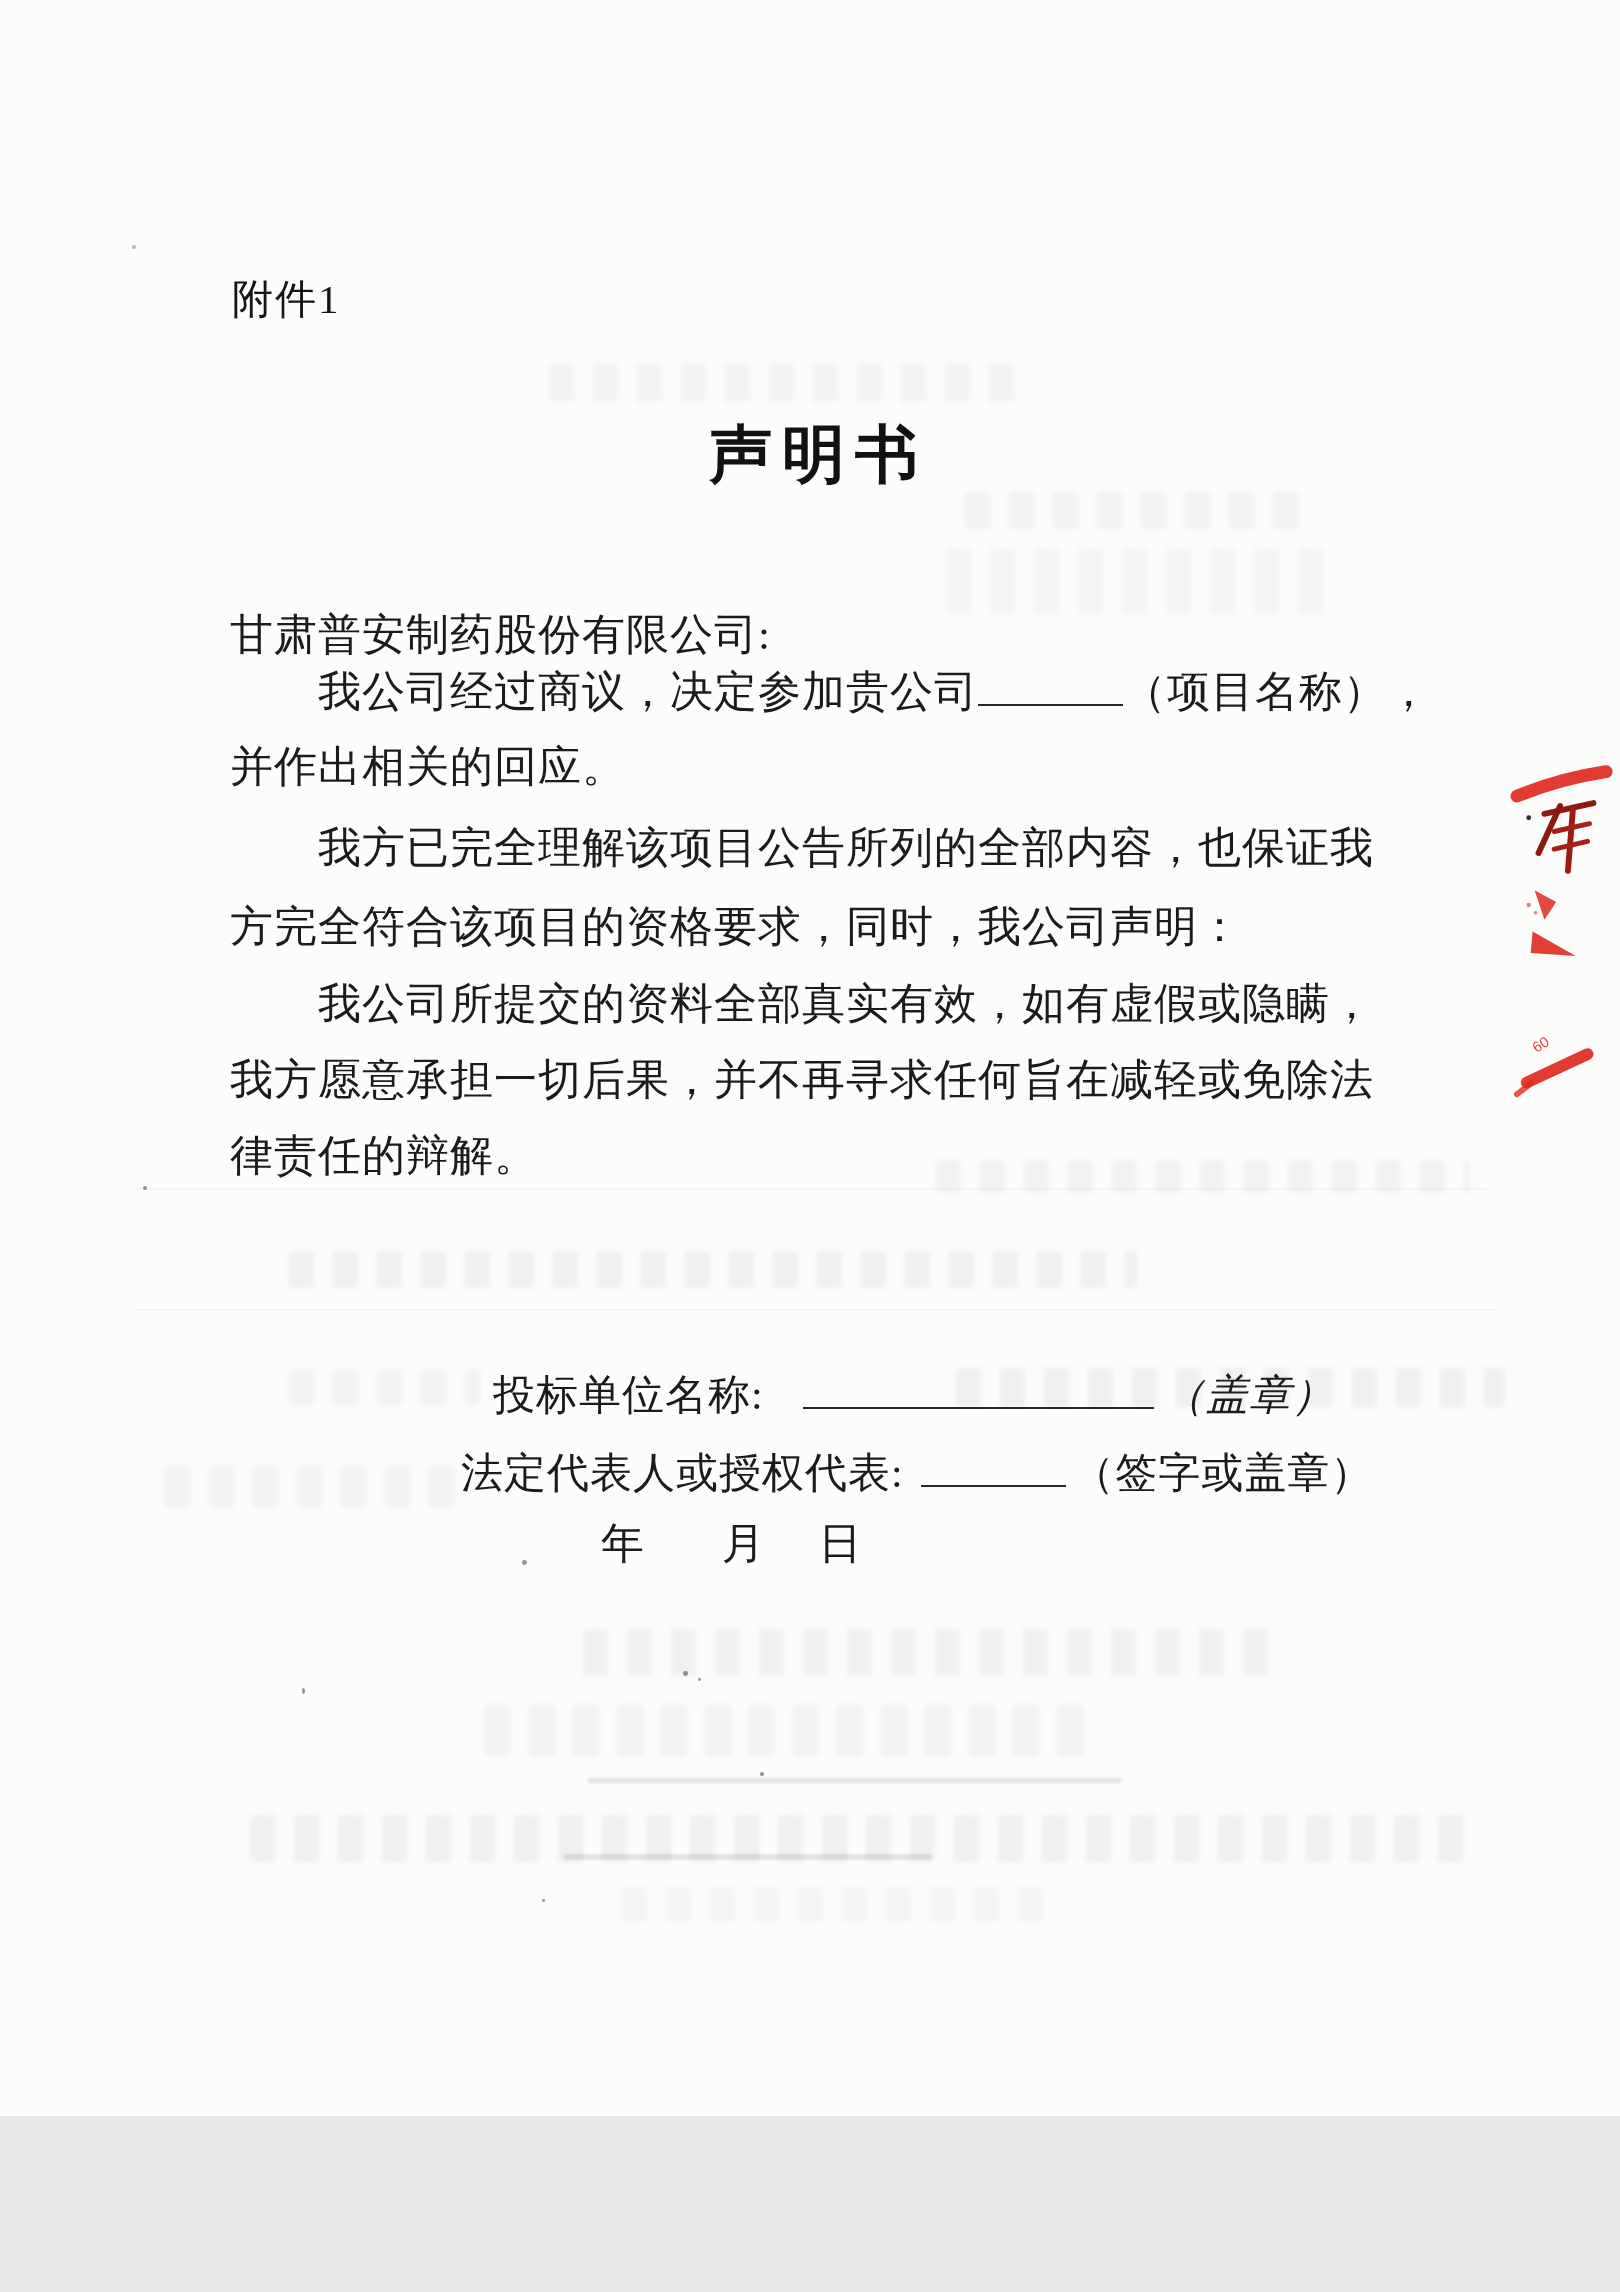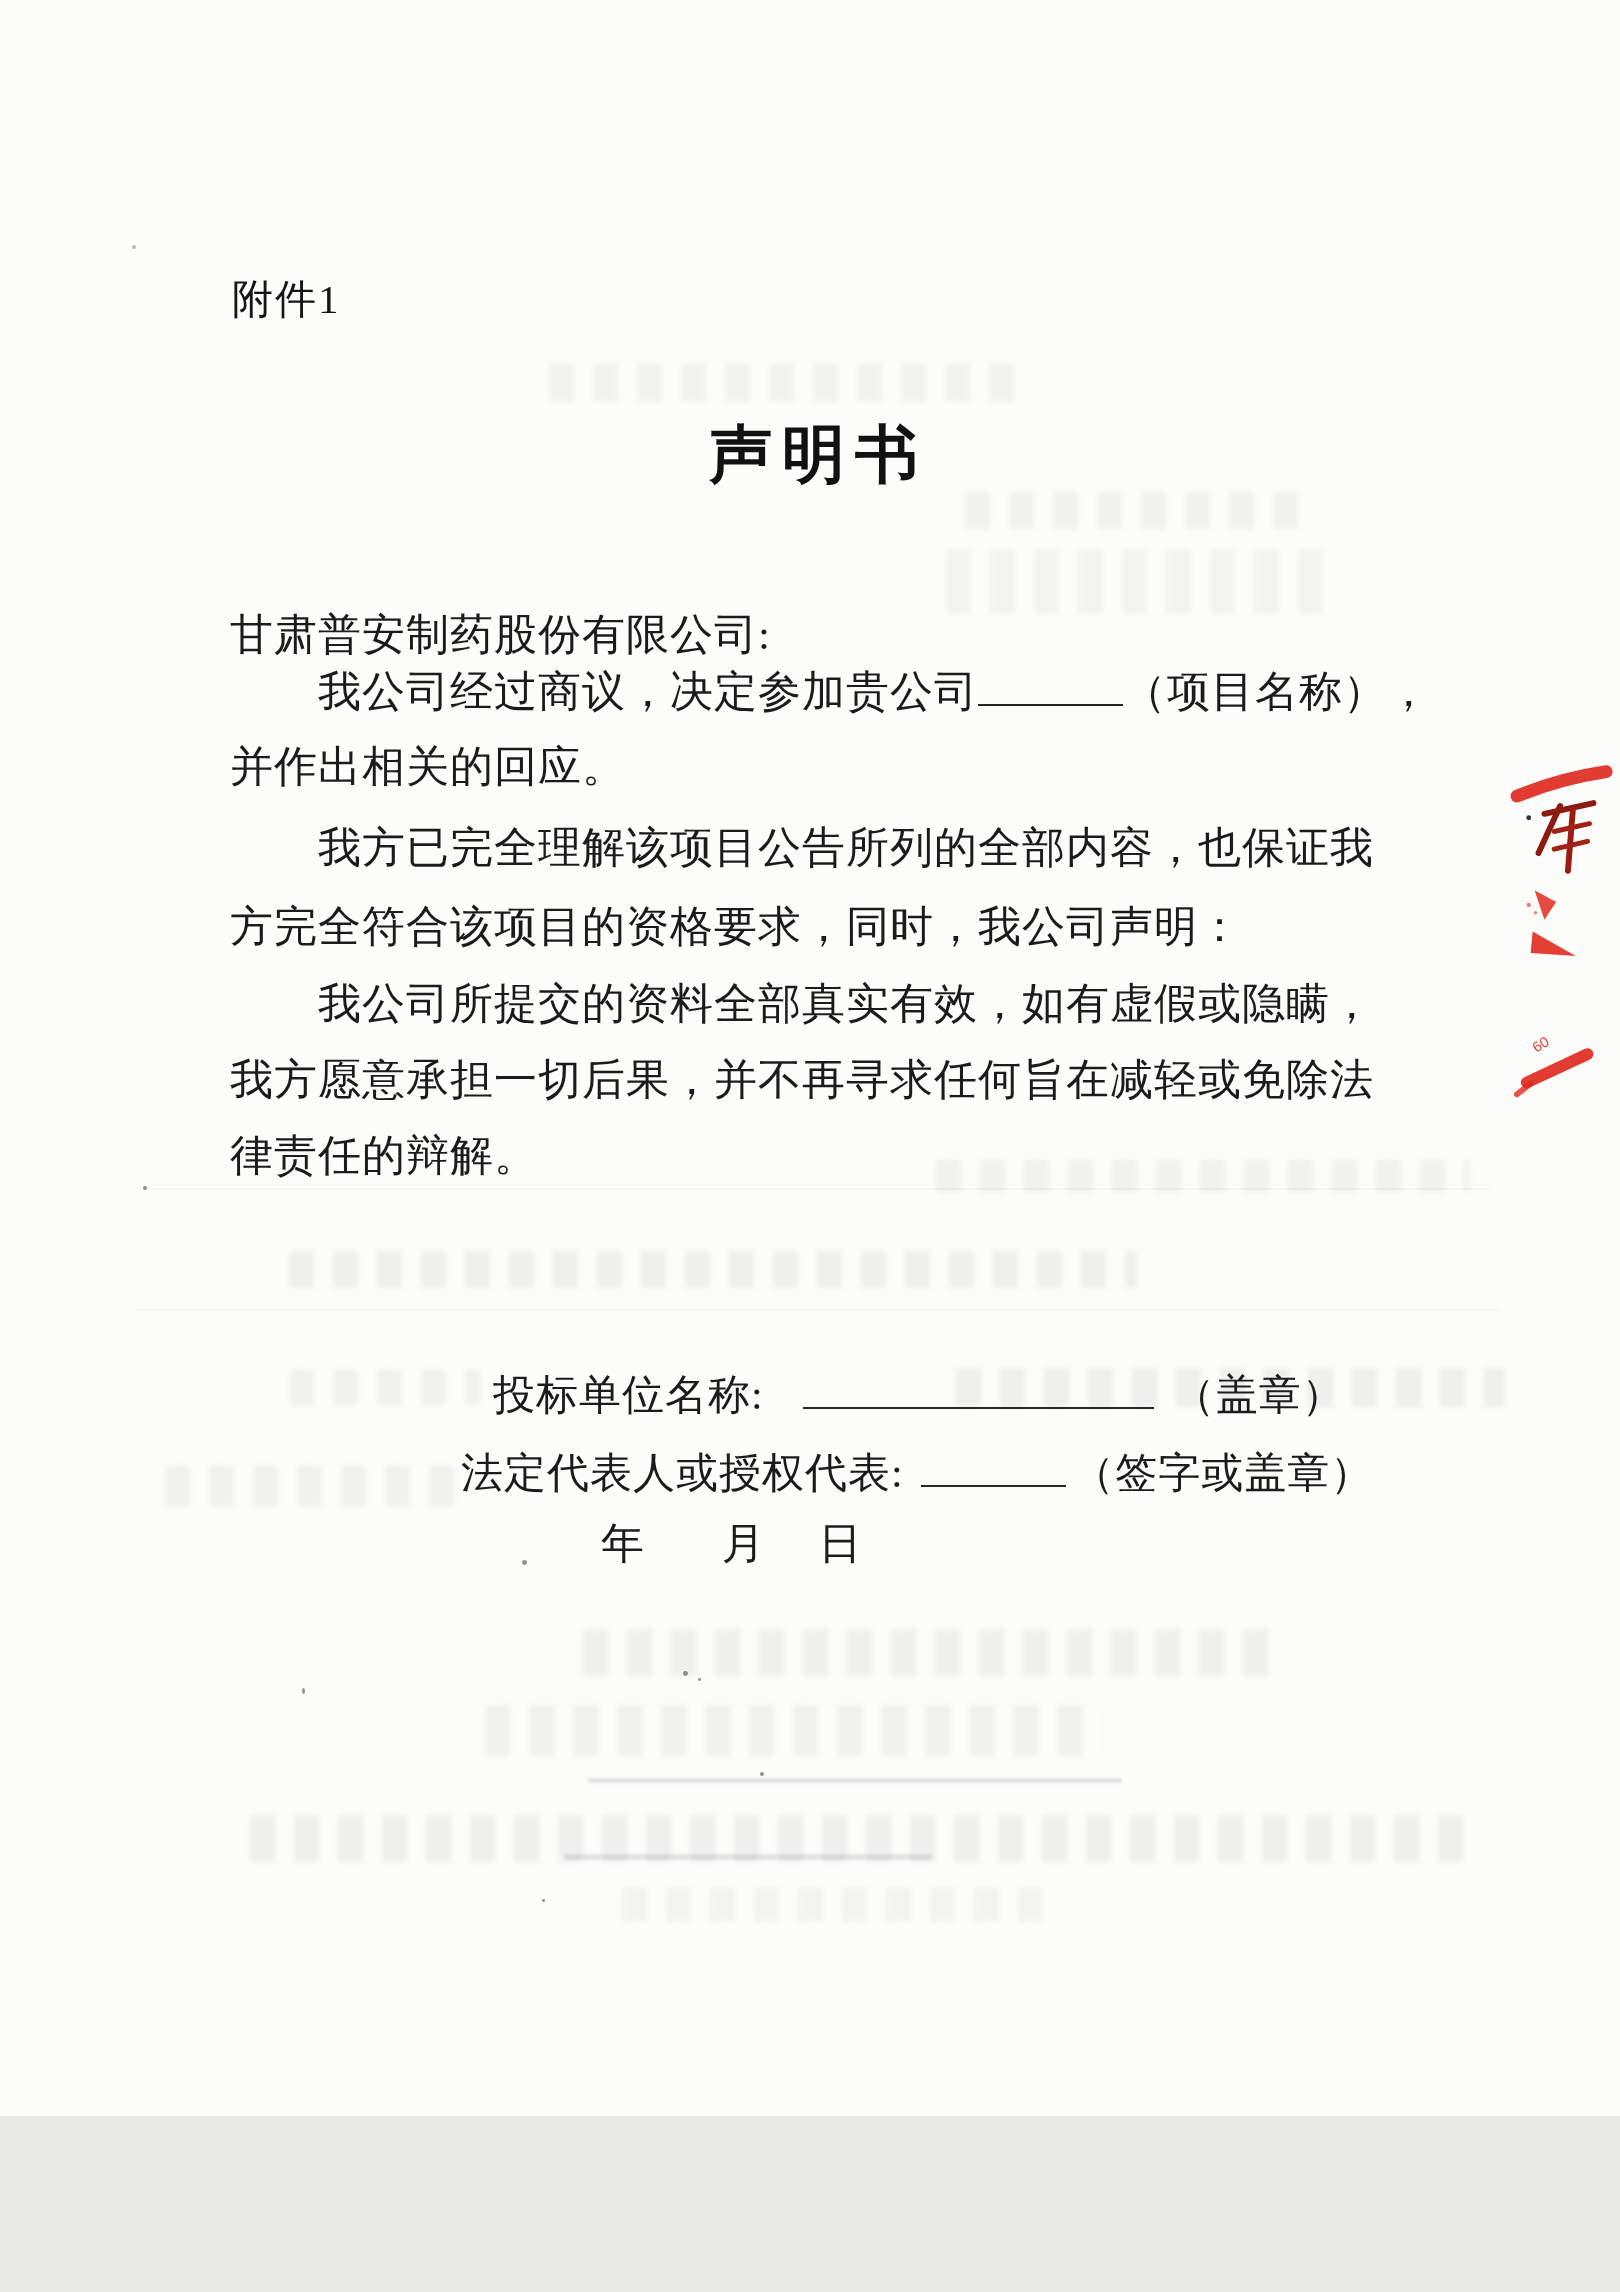--- a/index.html
+++ b/index.html
@@ -81,21 +81,21 @@
 
   <div class="bodyline indent" style="top:980px;">我公司所提交的资料全部真实有效，如有虚假或隐瞒，</div>
 
   <div class="bodyline" style="top:903px;">方完全符合该项目的资格要求，同时，我公司声明：</div>
 
   <div class="bodyline" style="top:1056px;">我方愿意承担一切后果，并不再寻求任何旨在减轻或免除法</div>
 
   <div class="bodyline" style="top:1132px;">律责任的辩解。</div>
 
   <div class="sigrow" style="left:493px;top:1367px;">
-    <span>投标单位名称:</span><span class="blank" style="width:351px;margin-left:39px;"></span><span style="margin-left:19px;">（盖章）</span>
+    <span>投标单位名称:</span><span class="blank" style="width:351px;margin-left:39px;"></span><span style="margin-left:9px;font-style:italic;">（盖章）</span>
   </div>
 
   <div class="sigrow daterow" style="left:601px;top:1515px;font-size:43px;">
     <span>年</span>
     <span style="margin-left:65px;">月</span>
     <span style="margin-left:41px;">日</span>
   </div>
 
   <div class="sigrow" style="left:461px;top:1445px;">
     <span>法定代表人或授权代表:</span><span class="blank" style="width:145px;margin-left:17.6px;"></span><span style="margin-left:5.9px;">（签字或盖章）</span>

